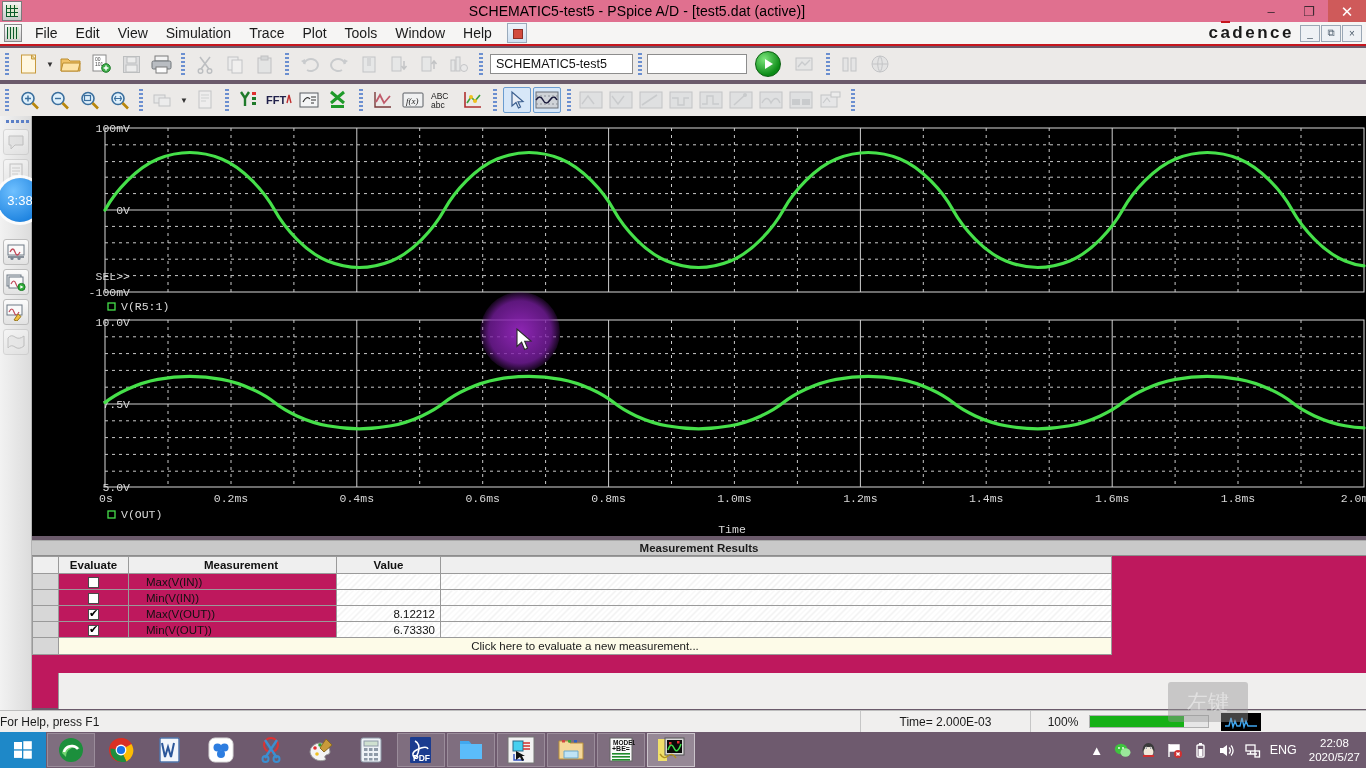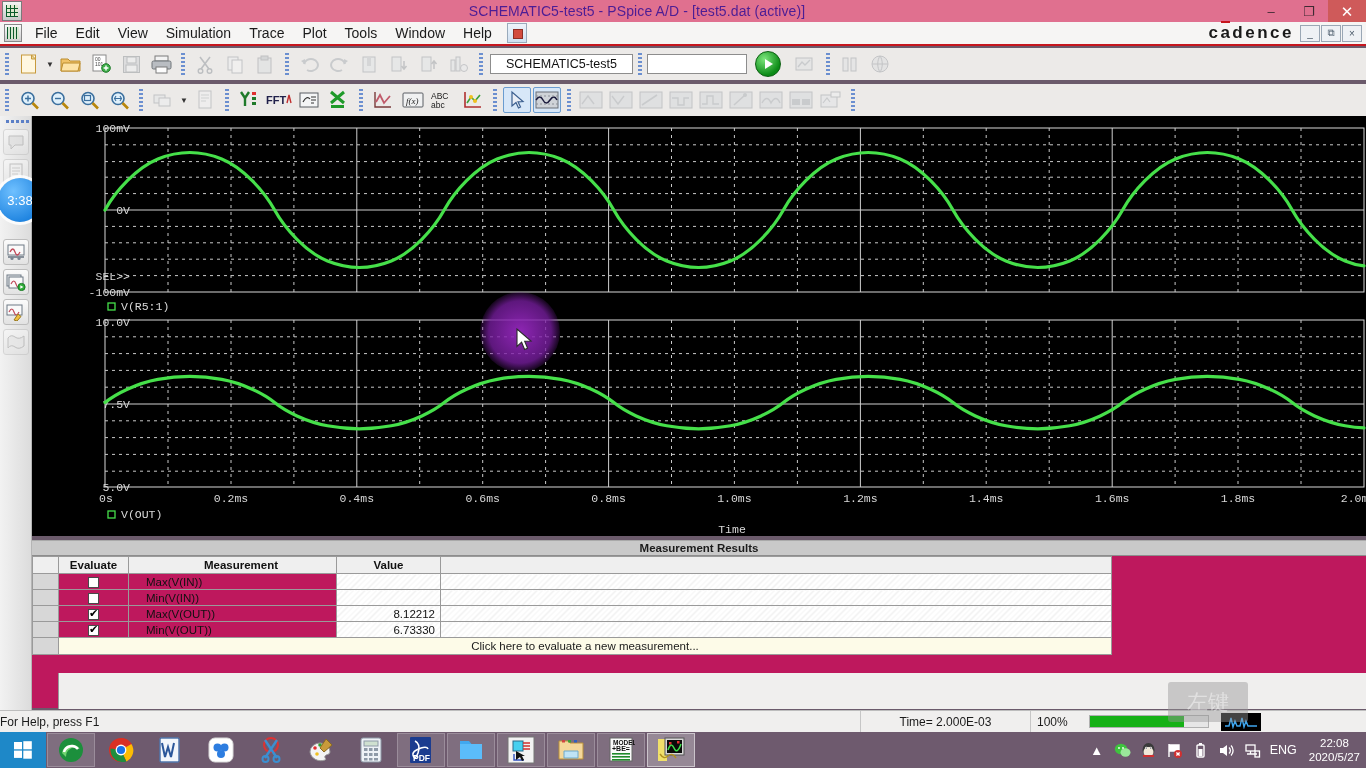--- a/index.html
+++ b/index.html
@@ -24,21 +24,21 @@
     position: relative; overflow: hidden;
   }
   .tb-icon::after {
     content: ""; position: absolute; left: 3px; top: 3px; right: 3px; bottom: 3px;
     background:
       repeating-linear-gradient(90deg, #0a5b2a 0 1px, transparent 1px 4px),
       repeating-linear-gradient(0deg, #0a5b2a 0 1px, transparent 1px 4px),
       #dfe8cf;
   }
   .tb-title {
-    flex: 1; text-align: center; color: #4c1d95; font-size: 14px;
+    flex: 1; text-align: center; color: #000000; font-size: 14px;
     letter-spacing: .1px; white-space: nowrap;
   }
   .tb-btns { display: flex; align-items: center; height: 22px; }
   .tb-btn {
     width: 38px; height: 22px; display: flex; align-items: center; justify-content: center;
     color: #3e2a33; font-size: 13px; line-height: 1;
   }
   .tb-btn.close { background: #cf5a5a; color: #fff; font-size: 15px; }
 
   
@@ -92,21 +92,21 @@
     background: repeating-linear-gradient(0deg, #6b8fd0 0 2px, transparent 2px 4px); }
   .tbi {
     width: 28px; height: 26px; margin: 0 1px; display: flex; align-items: center; justify-content: center;
     font-size: 15px; color: #555; position: relative; border-radius: 2px;
   }
   .tbi.dis { opacity: .42; }
   .tbi.sel { background: #d7e7f8; border: 1px solid #6a9cd0; }
   .tbi svg { display: block; }
   .tb-field {
     height: 20px; background: #fff; border: 1px solid #8d8d8d;
-    font-size: 12.5px; padding: 2px 15px; color: #111;
+    font-size: 12.5px; padding: 2px 5px; color: #111;
     display: flex; align-items: center;
   }
   .tb-dropdown-arrow {
     width: 12px; height: 26px; display: flex; align-items: center; justify-content: center;
     font-size: 8px; color: #333;
   }
   .run-btn {
     width: 26px; height: 26px; border-radius: 50%;
     background: radial-gradient(circle at 35% 30%, #7ce67c, #0b8a16 70%);
     display: flex; align-items: center; justify-content: center;
@@ -193,21 +193,21 @@
 
   
   .statusbar {
     position: absolute; left: 0; top: 710px; width: 1366px; height: 22px;
     background: #f0efee; border-top: 1px solid #bdbdbd;
     display: flex; align-items: center; font-size: 12px; color: #1b1b1b;
   }
   .sb-help { width: 860px; }
   .sb-cell { border-left: 1px solid #c6c6c6; height: 22px; display: flex; align-items: center;
     padding: 8px 10px; }
-  .sb-progress-label { width: 52px; text-align: left; }
+  .sb-progress-label { width: 52px; text-align: center; }
   .sb-progress {
     width: 120px; height: 13px; background: #e6e6e6; border: 1px solid #b0b0b0; position: relative;
   }
   .sb-progress > i { position: absolute; left: 0; top: 0; bottom: 0; width: 80%; background: #16b116; display: block; }
   .sb-wave {
     width: 40px; height: 18px; background: #000; margin-left: 6px;
     display: flex; align-items: center; justify-content: center;
   }
   .watermark-key {
     position: absolute; left: 1168px; top: 682px; width: 80px; height: 40px;

